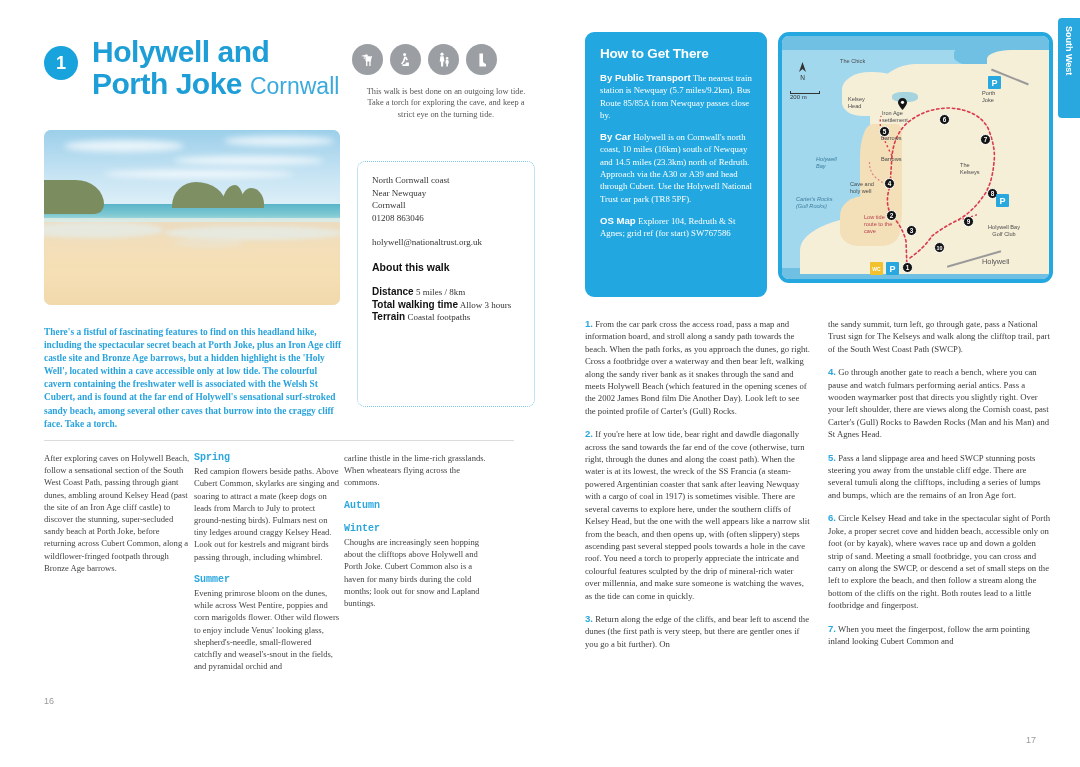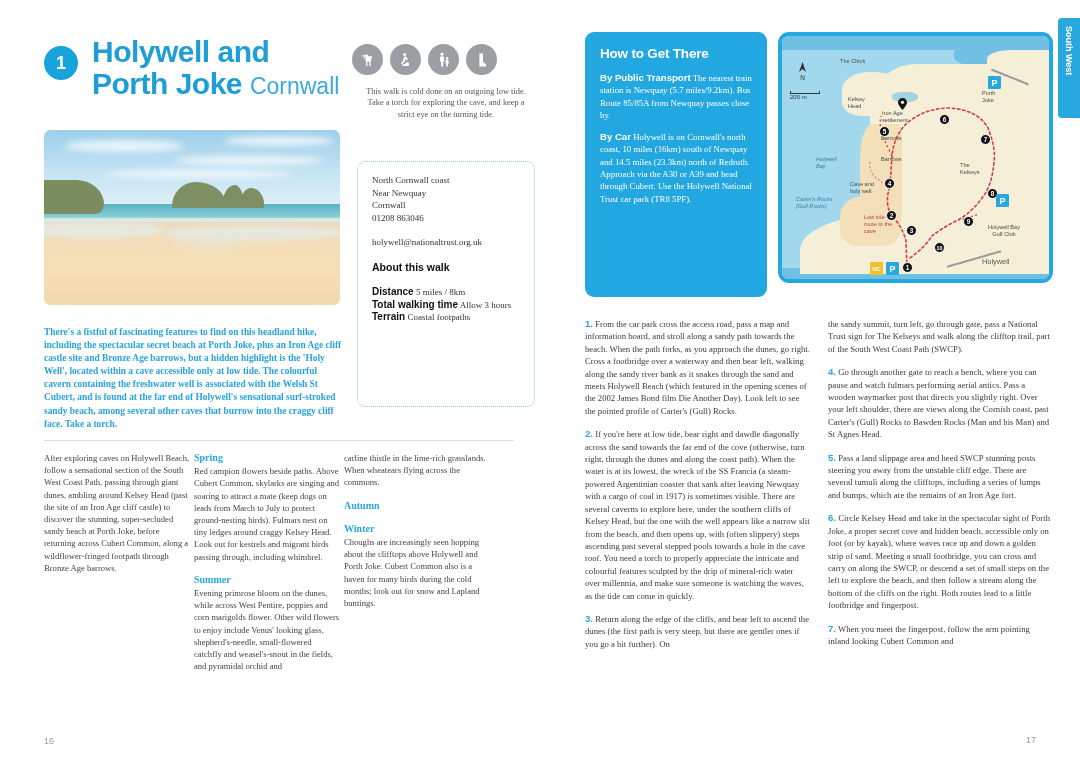--- a/index.html
+++ b/index.html
@@ -86,26 +86,26 @@
   .ib-list { list-style: none; font-size: 9px; line-height: 12.8px; color: #333; }
   .ib-list li:before { content: "\2022"; margin-right: 4px; }
   .ib-stats { margin-top: 13px; font-size: 9px; line-height: 12.6px; color: #333; }
   .ib-stats b { font-family: "Liberation Sans", sans-serif; font-size: 10px; color: #111; margin-top: 36px; }
 
   .divider { position: absolute; left: 44px; top: 440px; width: 470px; height: 1px; background: #dcdcdc; }
 
   .cols3 { position: absolute; left: 44px; top: 452px; width: 472px; display: flex; gap: 4px; }
   .col3 { width: 146px; font-size: 8.6px; line-height: 12.2px; color: #444; }
   .season-h {
-    font-family: Liberation Serif, serif; font-weight: bold;
+    font-family: Liberation Mono, monospace; font-weight: bold;
     font-size: 10px; color: #2ba7de; margin: 11px 0 1px;
   }
   .col3 p { margin-bottom: 0; }
 
-  .pagenum-l { position: absolute; left: 44px; top: 736px; font-size: 9px; color: #9a9a9a;
+  .pagenum-l { position: absolute; left: 44px; top: 696px; font-size: 9px; color: #9a9a9a;
     font-family: "Liberation Sans", sans-serif; }
 
   
   .page-right { position: absolute; left: 558px; top: 0; width: 522px; height: 767px; background: #fff; }
 
   .howto {
     position: absolute; left: 27px; top: 32px; width: 182px; height: 265px;
     background: #22a7e0; border-radius: 9px; padding: 14px 15px; color: #fff;
   }
   .howto h3 {
@@ -222,21 +222,21 @@
       </div>
       <div class="ico">
         <svg width="20" height="20" viewBox="0 0 20 20">
             <g fill="#fff">
           <path d="M7.4 3.6 h3.6 v7.2 c0 1.9 1.3 2.6 3 3.2 v2.4 H7.4z"></path>
         </g>
           </svg>
       </div>
     </div>
 
-    <div class="tip-note">This walk is cold done on an outgoing low tide. Take a torch for exploring the cave, and keep a strict eye on the turning tide.</div>
+    <div class="tip-note">This walk is best done on an outgoing low tide. Take a torch for exploring the cave, and keep a strict eye on the turning tide.</div>
 
     <div class="photo">
       <div class="ph-sky"></div>
       <div class="ph-cloud" style="left:20px;top:10px;width:120px;height:12px;"></div>
       <div class="ph-cloud" style="left:130px;top:26px;width:150px;height:9px;"></div>
       <div class="ph-cloud" style="left:60px;top:40px;width:190px;height:8px;"></div>
       <div class="ph-cloud" style="left:180px;top:6px;width:110px;height:10px;"></div>
       <div class="ph-sea"></div>
       <div class="ph-headland"></div>
       <div class="ph-rock" style="left:128px;top:52px;width:54px;height:26px;border-radius:46% 58% 0 0 / 96% 92% 0 0;"></div>
@@ -300,20 +300,24 @@
     <div class="howto">
       <h3>How to Get There</h3>
       <p>
         <b>By Public Transport</b>
         <span>The nearest train station is Newquay (5.7 miles/9.2km). Bus Route 85/85A from Newquay passes close by.</span>
       </p>
       <p>
         <b>By Car</b>
         <span>Holywell is on Cornwall's north coast, 10 miles (16km) south of Newquay and 14.5 miles (23.3km) north of Redruth. Approach via the A30 or A39 and head through Cubert. Use the Holywell National Trust car park (TR8 5PF).</span>
       </p>
+      <p>
+        <b>OS Map</b>
+        <span>Explorer 104, Redruth &amp; St Agnes; grid ref (for start) SW767586</span>
+      </p>
     </div>
 
     <div class="mapwrap">
       <div class="map">
         <div class="m-sea"></div>
         <div class="m-deep" style="left:0;top:0;width:275px;height:14px;"></div>
         <div class="m-deep" style="left:0;top:232px;width:275px;height:19px;"></div>
         <div class="m-deep" style="left:172px;top:8px;width:60px;height:22px;border-radius:40%;"></div>
 
         <div class="m-land" style="left:88px;top:28px;width:200px;height:210px;border-radius:46px 0 0 20px;"></div>

